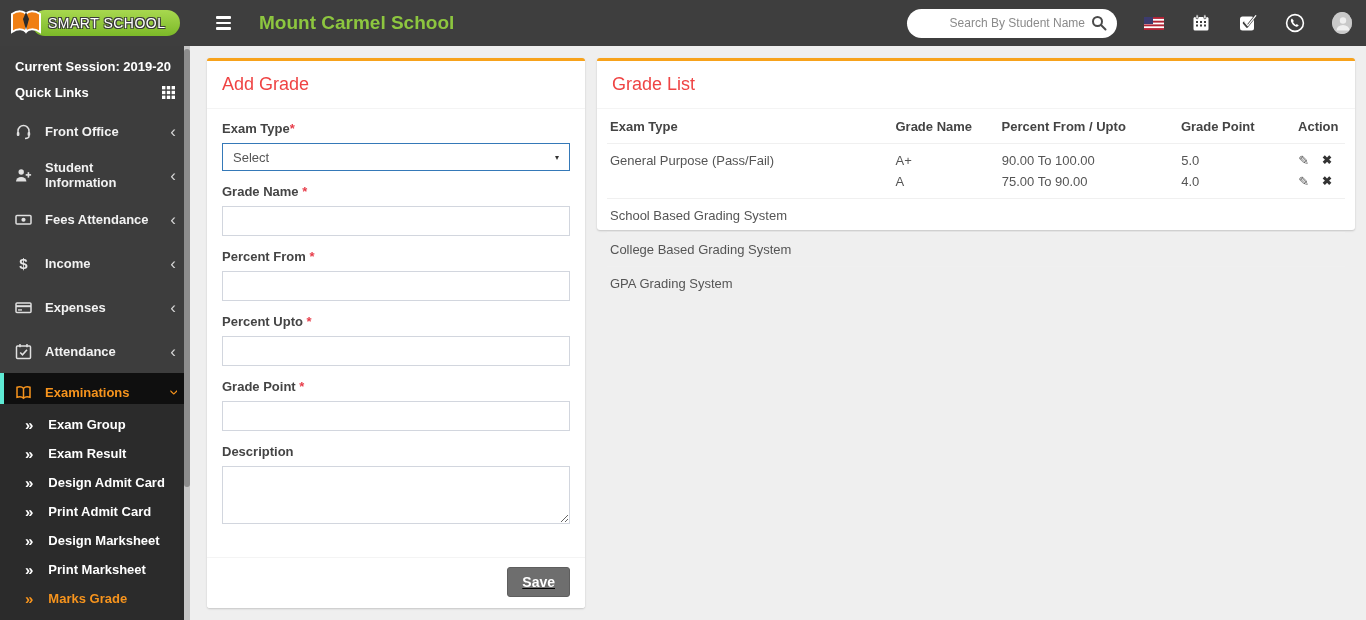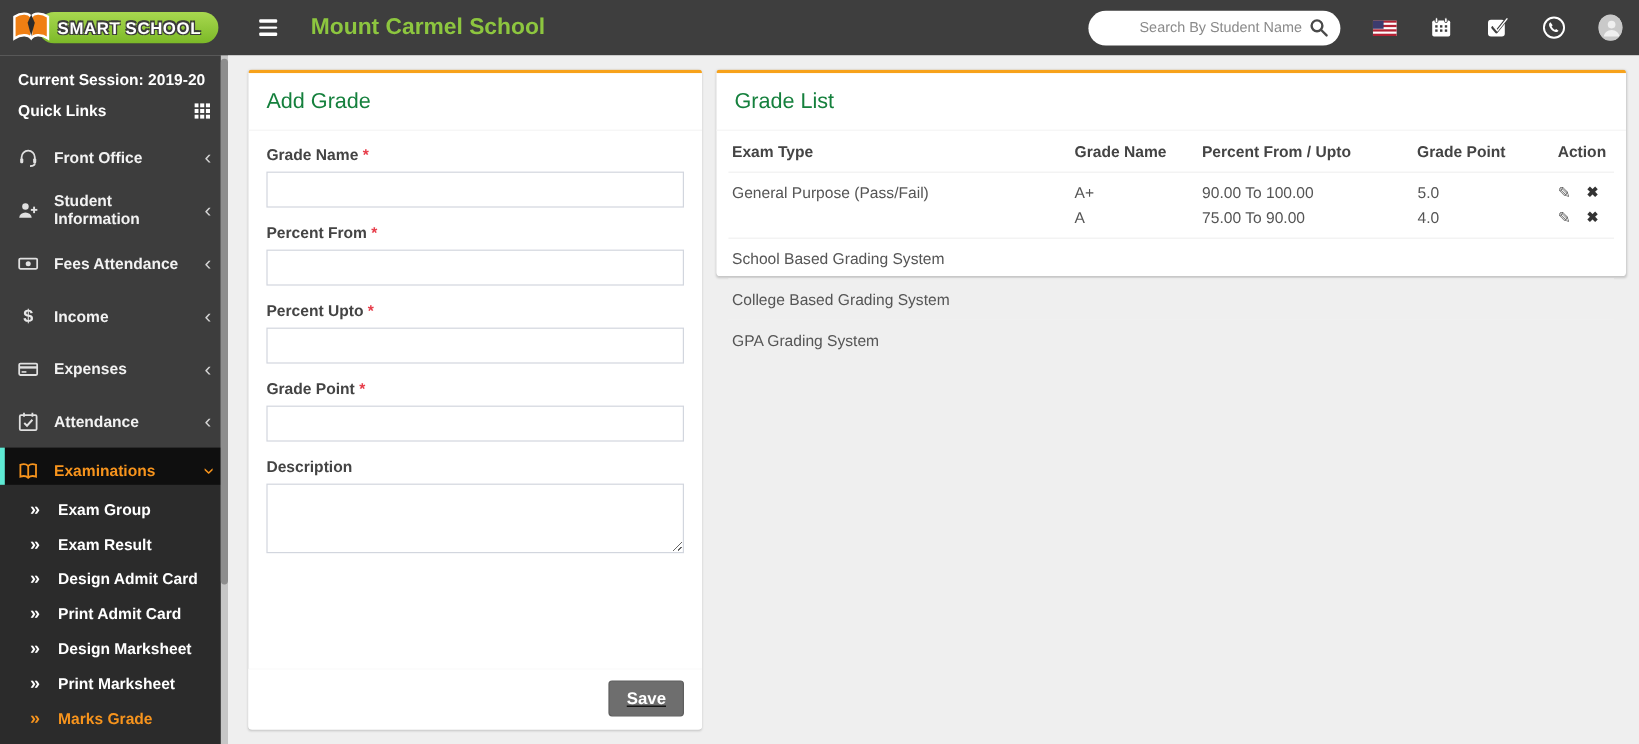--- a/index.html
+++ b/index.html
@@ -4,21 +4,21 @@
 <style>
   * { box-sizing: border-box; margin: 0; padding: 0; }
   html,body { width:1366px; height:620px; overflow:hidden; }
   body { font-family:"Liberation Sans", sans-serif; background:#efefef; position:relative; }
 
   
   .topbar { position:absolute; top:0; left:0; width:1366px; height:46px; background:#3e3e3e;
             display:flex; align-items:center; z-index:20; }
   .logo-area { width:190px; display:flex; align-items:center; padding-left:8px; flex:none; cursor:pointer; }
   .logo-book { width:36px; height:34px; flex:none; position:relative; z-index:2; }
-  .logo-pill { background:linear-gradient(#a8d84f,#7cb928); color:#fff; font-weight:bold; font-size:14px;
+  .logo-pill { background:linear-gradient(#a8d84f,#7cb928); color:#fff; font-weight:normal; font-size:14px;
                letter-spacing:.5px; padding:5px 14px 5px 16px; border-radius:15px; margin-left:-12px;
                text-shadow:-1px -1px 0 #3a3a3a, 1px -1px 0 #3a3a3a, -1px 1px 0 #3a3a3a, 1px 1px 0 #3a3a3a;
                white-space:nowrap; }
   .hamburger { margin-left:22px; display:flex; flex-direction:column; gap:3px; cursor:pointer; padding:4px; }
   .hamburger span { width:15px; height:2.5px; background:#fff; border-radius:1px; }
   .school-name { margin-left:24px; color:#8dc63f; font-size:19px; font-weight:bold; }
 
   .header-right { margin-left:auto; display:flex; align-items:center; padding-right:14px; }
   .search-box { position:relative; width:210px; height:29px; background:#fff; border-radius:15px;
                 display:flex; align-items:center; padding:0 32px 0 14px; }
@@ -48,21 +48,21 @@
               font-weight:bold; color:#fff; cursor:pointer; }
   .sub-item .arr { font-size:15px; line-height:1; }
   .sub-item.active { color:#f7941d; }
 
   
   .main { position:absolute; left:190px; top:46px; width:1176px; height:574px; background:#efefef; }
   .card { position:absolute; background:#fff; border-top:3px solid #f7a21b; border-radius:3px;
           box-shadow:0 1px 2px rgba(0,0,0,.18); }
   .card-add { left:17px; top:12px; width:378px; height:550px; }
   .card-list { left:407px; top:12px; width:758px; height:172px; }
-  .card-header { padding:13px 15px; font-size:18px; color:#15803d; border-bottom:1px solid #f4f4f4; }
+  .card-header { padding:13px 15px; font-size:18px; color:#ef4444; border-bottom:1px solid #f4f4f4; }
 
   .form-body { padding:12px 15px 0; }
   .form-group { margin-bottom:13px; }
   .form-group label { display:block; font-size:13px; font-weight:bold; color:#444; margin-bottom:7px; }
   .req { color:#e73d4a; }
   .control { width:100%; height:30px; border:1px solid #d2d6de; font-size:13px; color:#555;
              padding:4px 8px; background:#fff; outline:none; border-radius:0; }
   .select-box { border:1px solid #3579b8; height:28px; display:flex; align-items:center;
                 justify-content:space-between; padding:0 10px; font-size:13px; color:#555; cursor:pointer; }
   .select-caret { font-size:8px; color:#333; }
@@ -310,20 +310,27 @@
     <div class="sb-thumb"></div>
   </div>
 </aside>
 
 <main class="main">
 
   <section class="card card-add">
     <div class="card-header">Add Grade</div>
     <div class="form-body">
 
+      <div class="form-group">
+        <label><span>Exam Type</span><span class="req">*</span></label>
+        <div class="select-box">
+          <span>Select</span>
+          <span class="select-caret">▾</span>
+        </div>
+      </div>
 
       <div class="form-group">
         <label><span>Grade Name </span><span class="req">*</span></label>
         <input class="control" type="text" style="">
       </div>
 
       <div class="form-group">
         <label><span>Percent From </span><span class="req">*</span></label>
         <input class="control" type="text" style="">
       </div>

